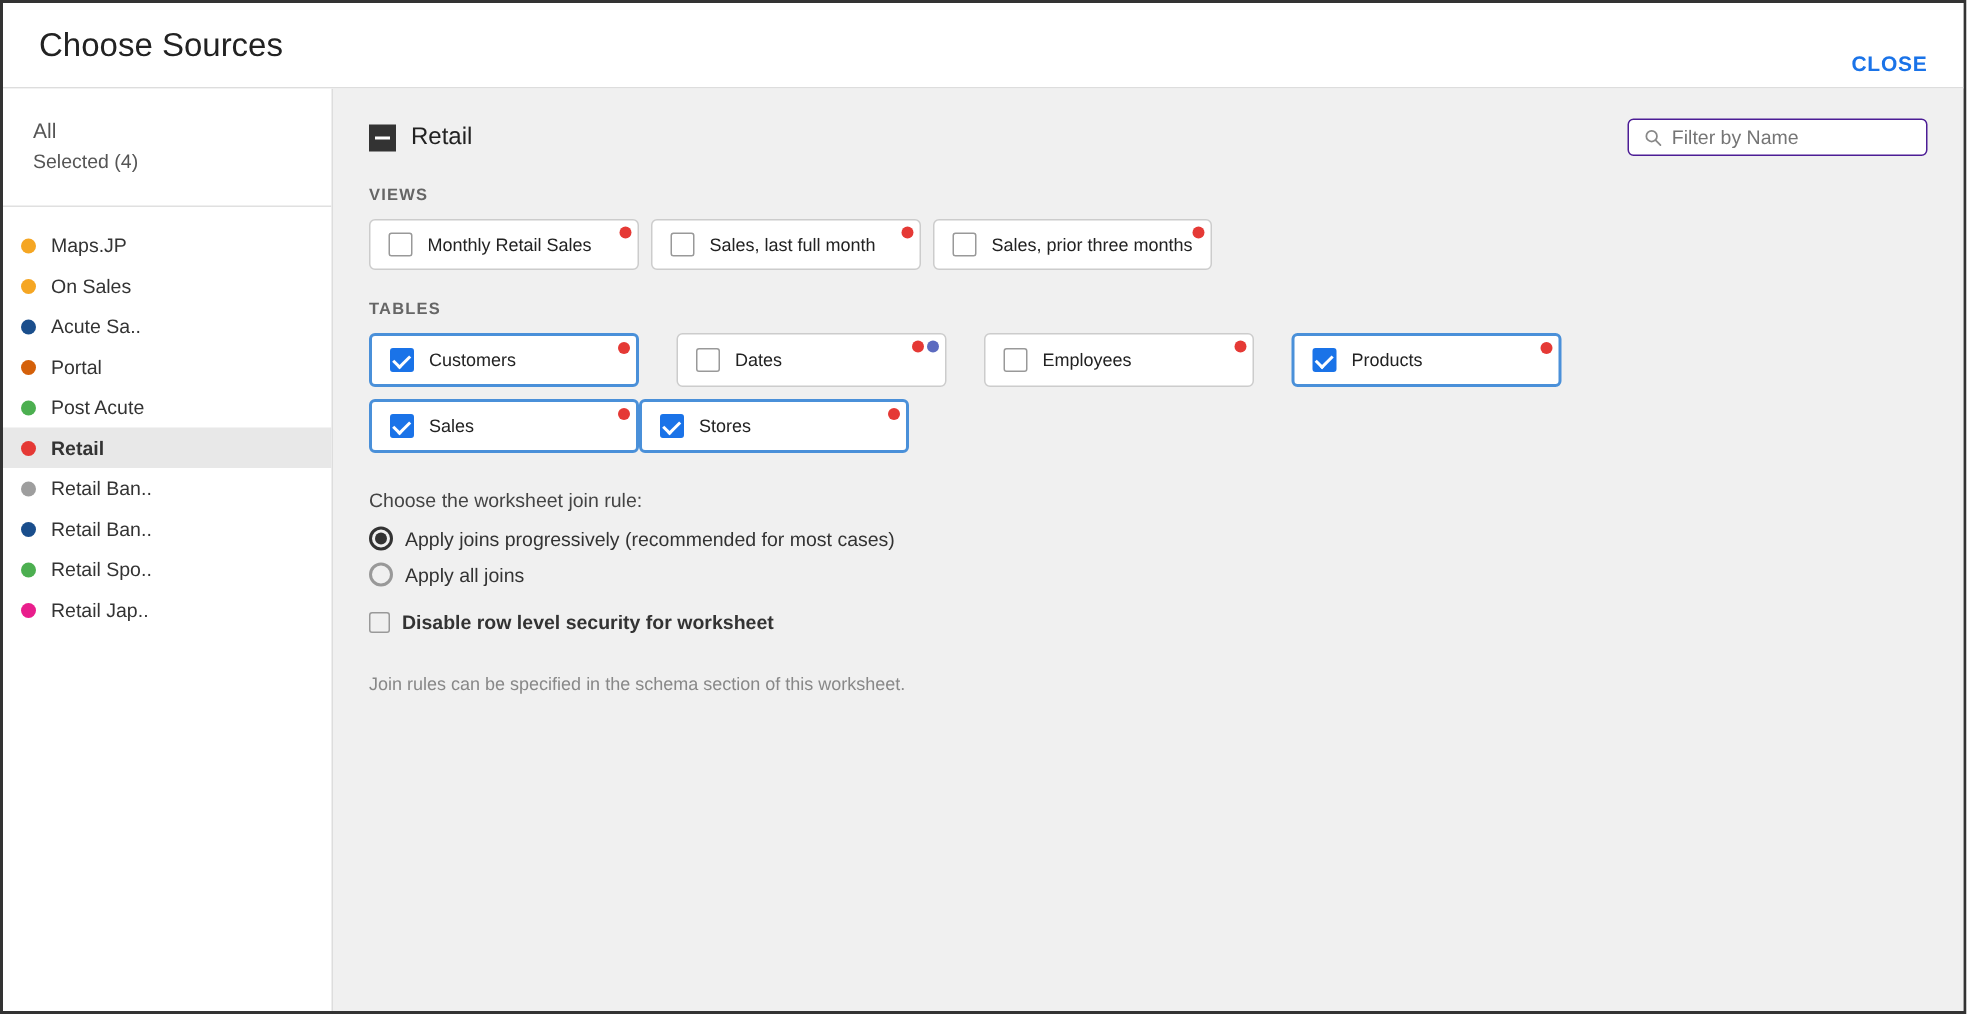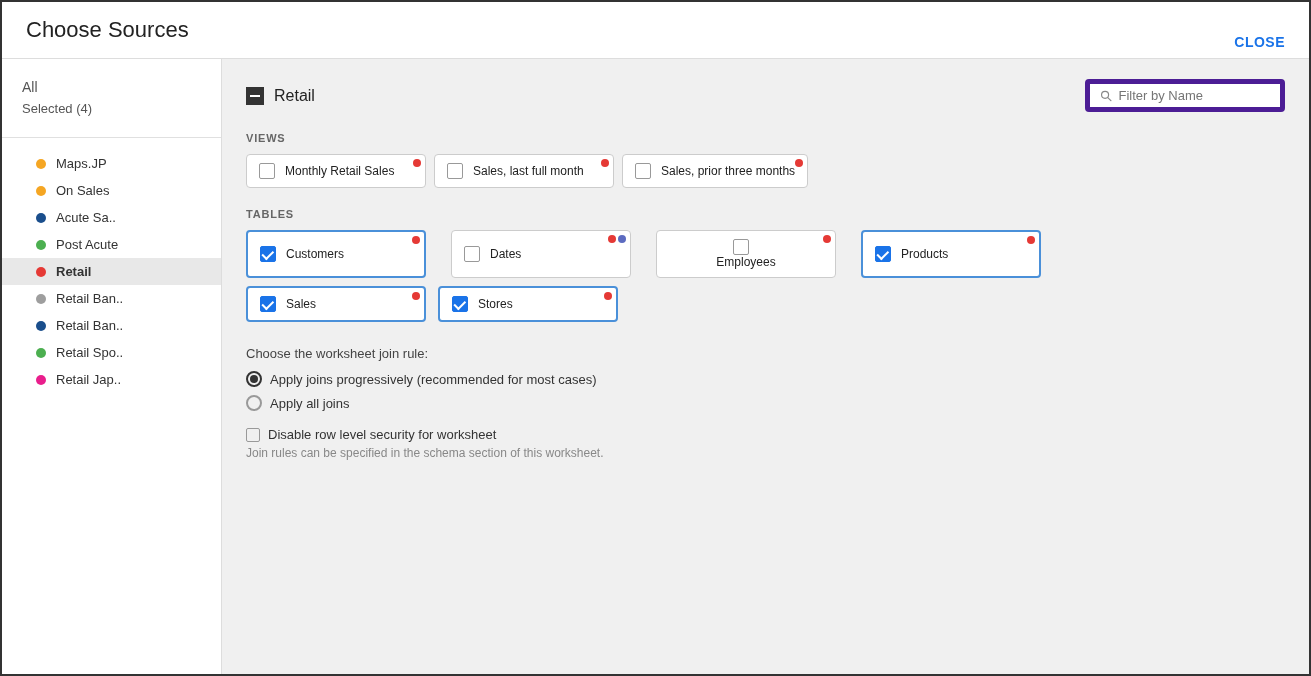--- a/index.html
+++ b/index.html
@@ -77,21 +77,21 @@
 
     .sidebar-divider {
       height: 1px;
       background: #e0e0e0;
       margin: 8px 0 12px;
     }
 
     .sidebar-item {
       display: flex;
       align-items: center;
-      padding: 6px 34px;
+      padding: 6px 12px;
       font-size: 13px;
       color: #333;
       cursor: pointer;
     }
 
     .sidebar-item.active {
       background: #e8e8e8;
       font-weight: 600;
     }
 
@@ -144,21 +144,21 @@
     .source-name {
       font-size: 16px;
       font-weight: 500;
       color: #222;
     }
 
     .filter-input-wrapper {
       display: flex;
       align-items: center;
       background: #fff;
-      border: 5px solid #4c1d95;
+      border: 1px solid #4c1d95;
       border-radius: 4px;
       padding: 4px 10px;
       gap: 6px;
       width: 200px;
     }
 
     .search-icon-svg {
       width: 14px;
       height: 14px;
       color: #888;
@@ -303,21 +303,22 @@
 
     .radio-text {
       font-size: 13px;
       color: #333;
     }
 
     .checkbox-row {
       display: flex;
       align-items: center;
       gap: 8px;
-      margin-bottom: 4px;
+      margin-bottom: 27px;
+      font-weight: bold;
     }
 
     .small-cb {
       width: 14px;
       height: 14px;
       border: 1.5px solid #999;
       border-radius: 2px;
       flex-shrink: 0;
     }
 
@@ -355,20 +356,24 @@
             <span class="dot" style="background:#f5a623"></span>
             <span>Maps.JP</span>
           </div>
           <div class="sidebar-item">
             <span class="dot" style="background:#f5a623"></span>
             <span>On Sales</span>
           </div>
           <div class="sidebar-item">
             <span class="dot" style="background:#1a4e8c"></span>
             <span>Acute Sa..</span>
+          </div>
+          <div class="sidebar-item">
+            <span class="dot" style="background:#d4600a"></span>
+            <span>Portal</span>
           </div>
           <div class="sidebar-item">
             <span class="dot" style="background:#4caf50"></span>
             <span>Post Acute</span>
           </div>
           <div class="sidebar-item active">
             <span class="dot" style="background:#e53935"></span>
             <span>Retail</span>
           </div>
           <div class="sidebar-item">
@@ -445,36 +450,36 @@
                 </div>
     </div>
               <div class="item-card" style="min-width: 180px;">
       <div class="cb-wrapper"></div>
       <span class="item-label">Dates</span>
       <div class="dots-indicator">
                   <span class="indicator-dot" style="background:#e53935"></span>
                   <span class="indicator-dot" style="background:#5c6bc0"></span>
                 </div>
     </div>
-              <div class="item-card" style="min-width: 180px; flex-direction: column;">
+              <div class="item-card" style="min-width: 180px;">
       <div class="cb-wrapper"></div>
       <span class="item-label">Employees</span>
       <div class="dots-indicator">
                   <span class="indicator-dot" style="background:#e53935"></span>
                 </div>
     </div>
               <div class="item-card selected" style="min-width: 180px;">
       <div class="cb-wrapper checked"></div>
       <span class="item-label">Products</span>
       <div class="dots-indicator">
                   <span class="indicator-dot" style="background:#e53935"></span>
                 </div>
     </div>
             </div>
-            <div style="display: flex; gap: 12px; width: 100%; flex-wrap: nowrap; margin-top: 0px;">
+            <div style="display: flex; gap: 0; width: 100%; flex-wrap: nowrap; margin-top: 0px;">
               <div class="item-card selected" style="min-width: 180px;">
       <div class="cb-wrapper checked"></div>
       <span class="item-label">Sales</span>
       <div class="dots-indicator">
                   <span class="indicator-dot" style="background:#e53935"></span>
                 </div>
     </div>
               <div class="item-card selected" style="min-width: 180px;">
       <div class="cb-wrapper checked"></div>
       <span class="item-label">Stores</span>

